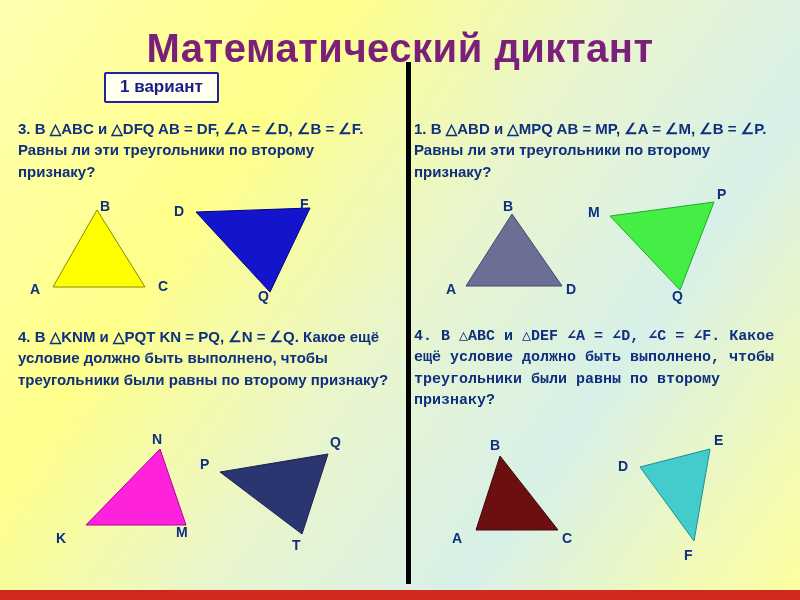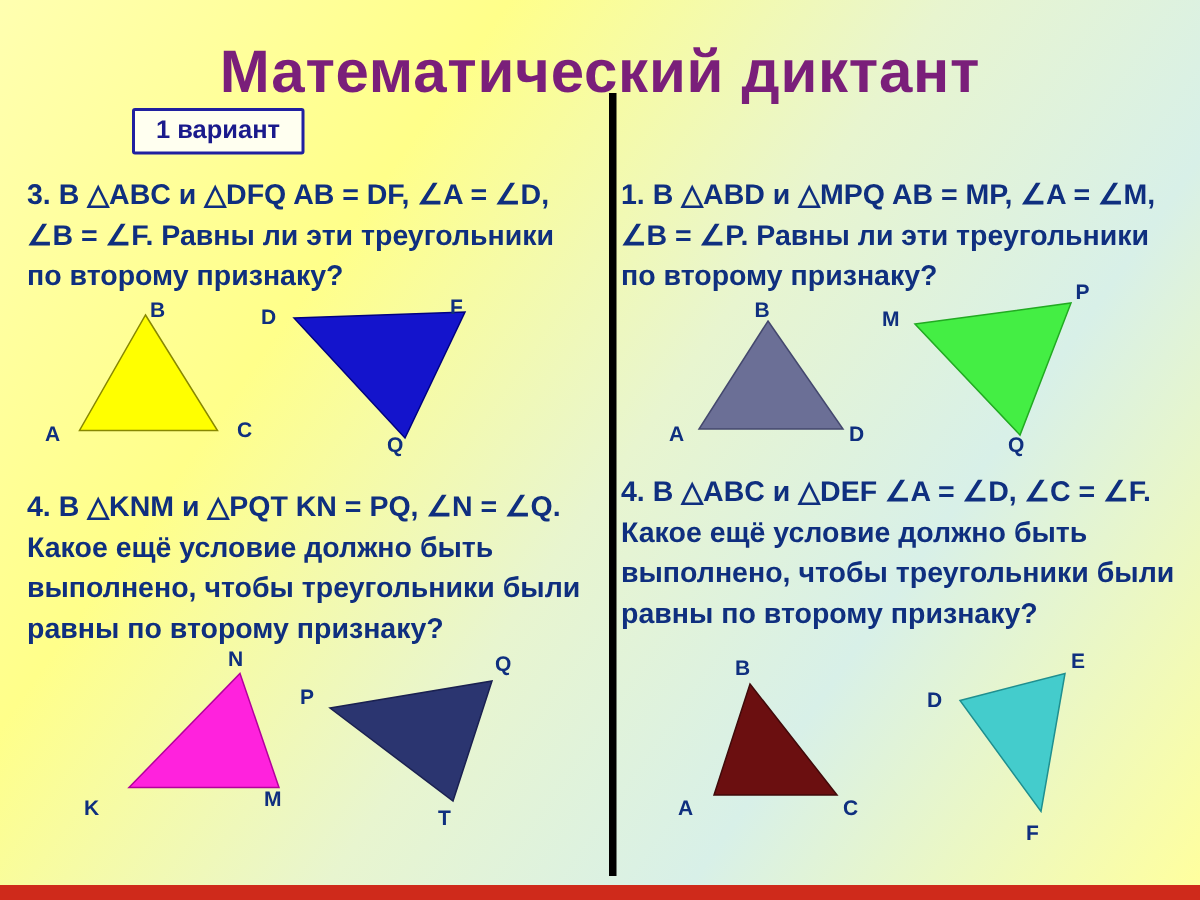--- a/index.html
+++ b/index.html
@@ -34,43 +34,43 @@
   .variant-box {
     position: absolute;
     border: 2px solid #2020a0;
     background: #fffff0;
     padding: 3px 14px 4px 14px;
     font-size: 17px;
     font-weight: bold;
     color: #1a1a8c;
     border-radius: 2px;
   }
-  #v1box { top: 72px; left: 88px; }
+  #v1box { top: 72px; left: 104px; }
   #v2box { top: 72px; left: 512px; }
 
   #divider {
     position: absolute;
     left: 406px;
     top: 62px;
     width: 5px;
     height: 522px;
     background: #000;
   }
 
   .qtext {
     position: absolute;
-    font-size: 19px;
+    font-size: 15px;
     font-weight: bold;
     color: #0f2f7f;
     line-height: 1.42;
   }
   #q1 { top: 118px; left: 18px; width: 375px; }
   #q2 { top: 118px; left: 414px; width: 375px; }
   #q3 { top: 326px; left: 18px; width: 378px; }
-  #q4 { top: 316px; left: 414px; width: 378px; }
+  #q4 { top: 326px; left: 414px; width: 378px; font-family: Liberation Mono, monospace; }
 
   .tri-label {
     position: absolute;
     font-size: 14px;
     font-weight: bold;
     color: #0f2f7f;
   }
   .fig { position: absolute; }
   svg { display: block; overflow: visible; }
 </style>

